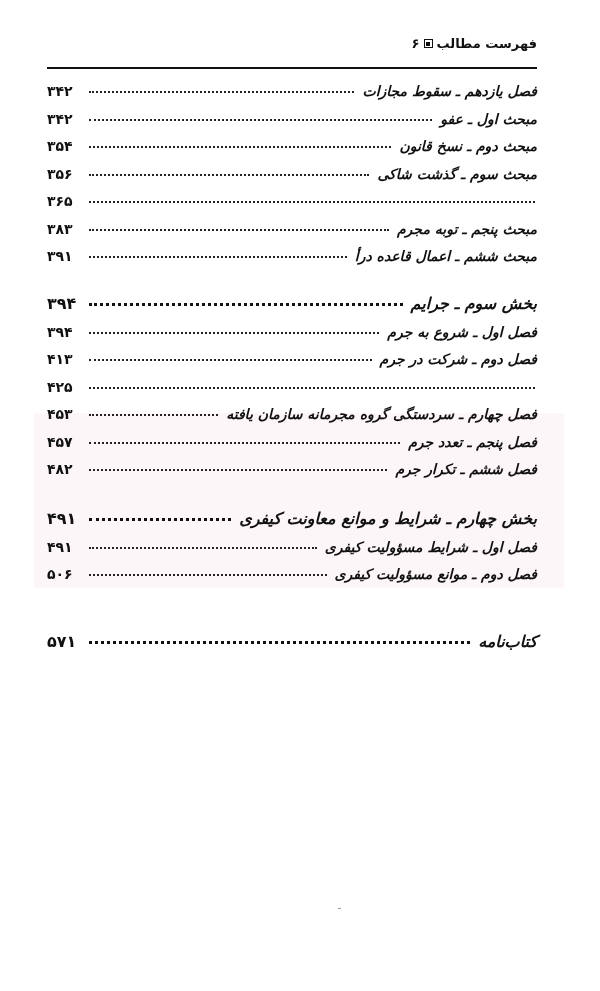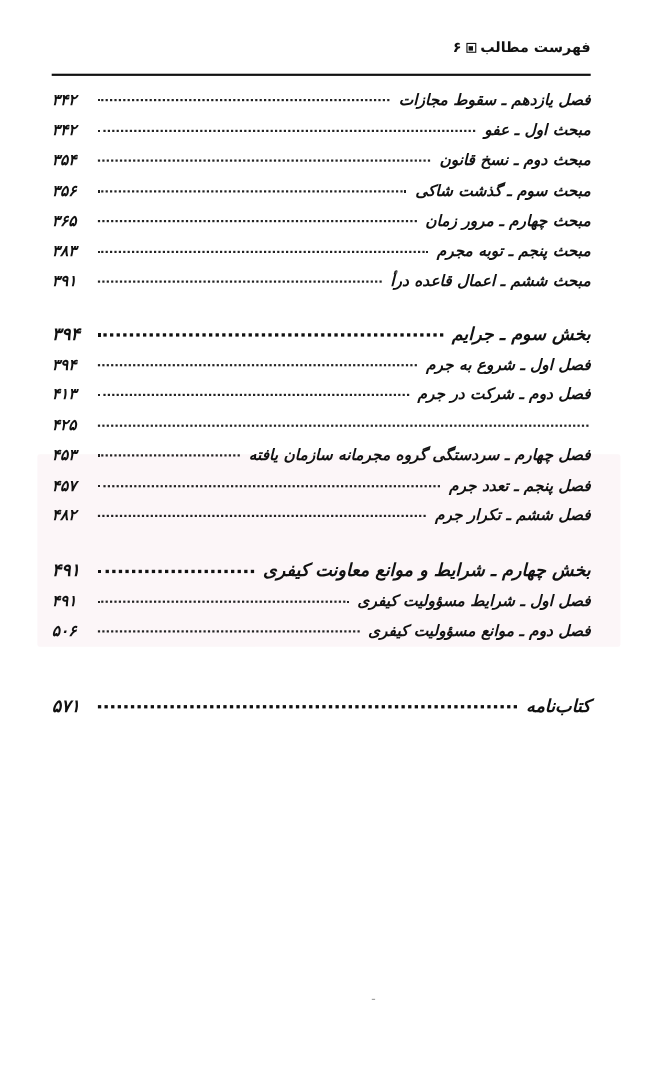--- a/index.html
+++ b/index.html
@@ -82,21 +82,20 @@
       border-bottom: 2px dotted #222;
       position: relative;
       top: -3px;
       margin: 0 2px;
     }
     .row .page {
       white-space: nowrap;
       min-width: 40px;
       text-align: left;
       direction: ltr;
-      font-style: italic;
     }
     .row.major {
       font-size: 16px;
       font-weight: 900;
       height: 30px;
     }
     .row.major .leader {
       border-bottom: 3px dotted #111;
     }
     .gap-1 { height: 18px; }
@@ -140,21 +139,20 @@
     <span class="title">مبحث دوم ـ نسخ قانون</span>
     <span class="leader"></span>
     <span class="page">۳۵۴</span>
   </div>
   <div class="row">
     <span class="title">مبحث سوم ـ گذشت شاکی</span>
     <span class="leader"></span>
     <span class="page">۳۵۶</span>
   </div>
   <div class="row">
-    <span class="title">مبحث چهارم ـ مرور زمان</span>
     <span class="leader"></span>
     <span class="page">۳۶۵</span>
   </div>
   <div class="row">
     <span class="title">مبحث پنجم ـ توبه مجرم</span>
     <span class="leader"></span>
     <span class="page">۳۸۳</span>
   </div>
   <div class="row">
     <span class="title">مبحث ششم ـ اعمال قاعده درأ</span>

